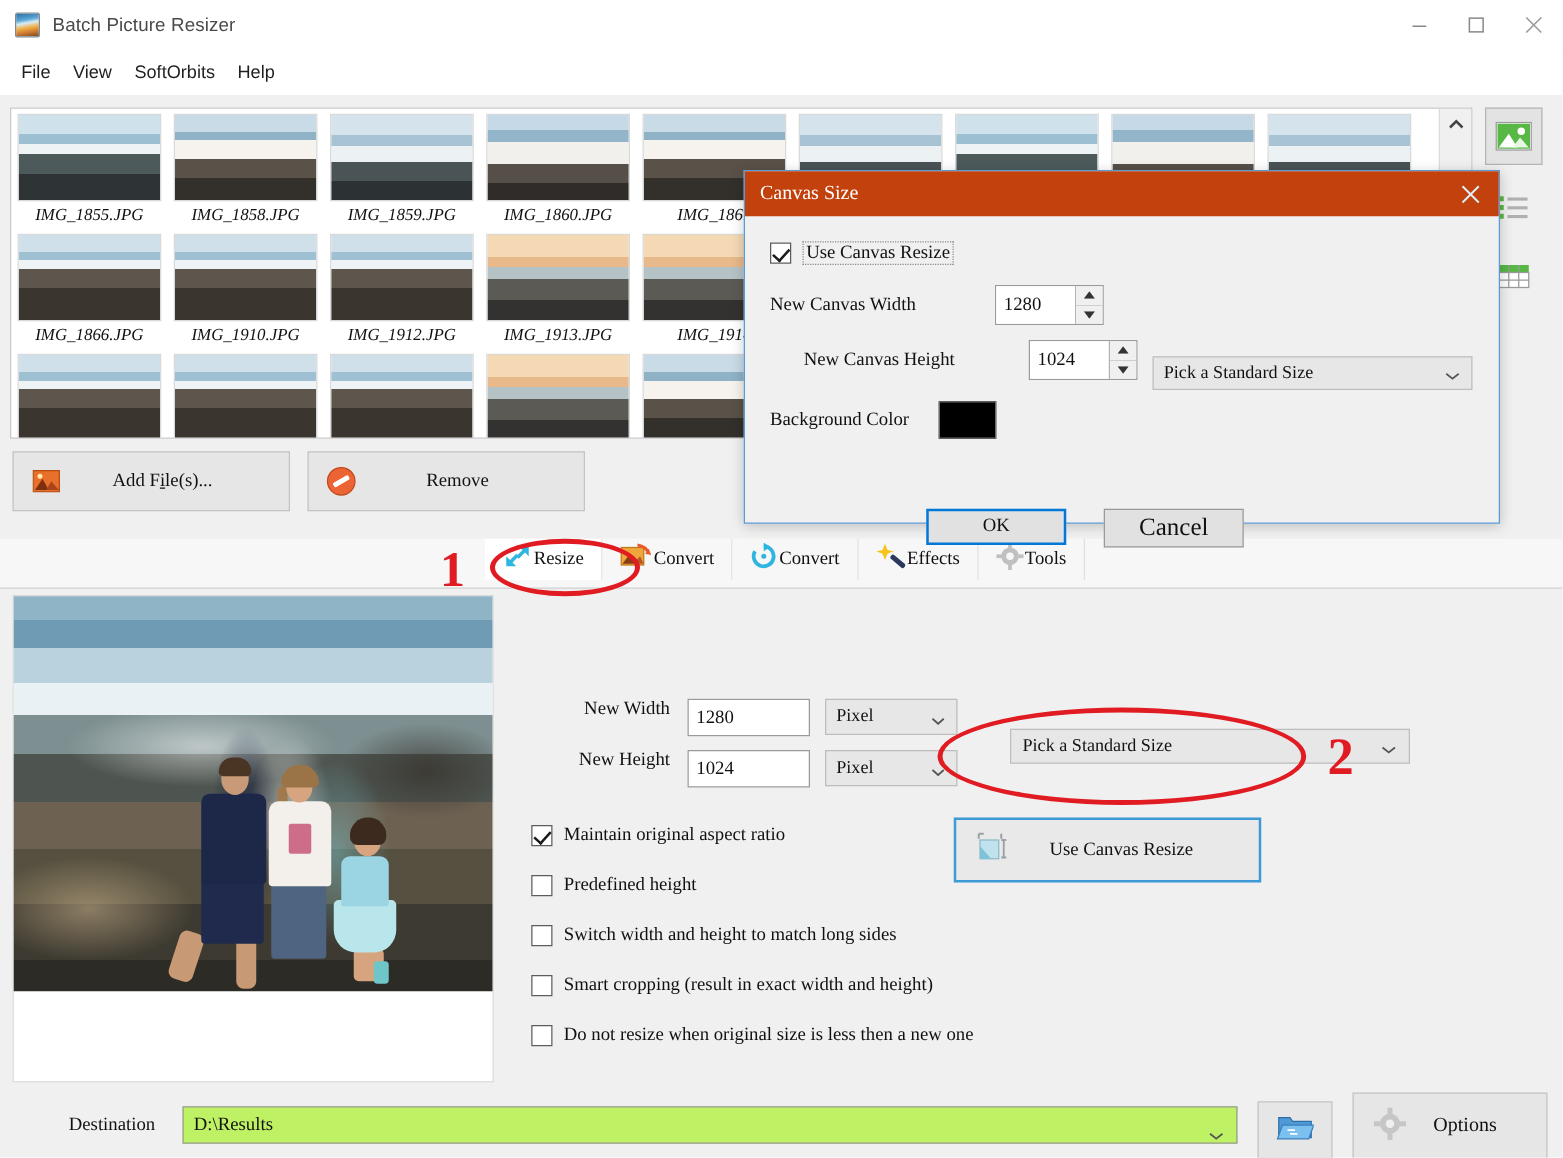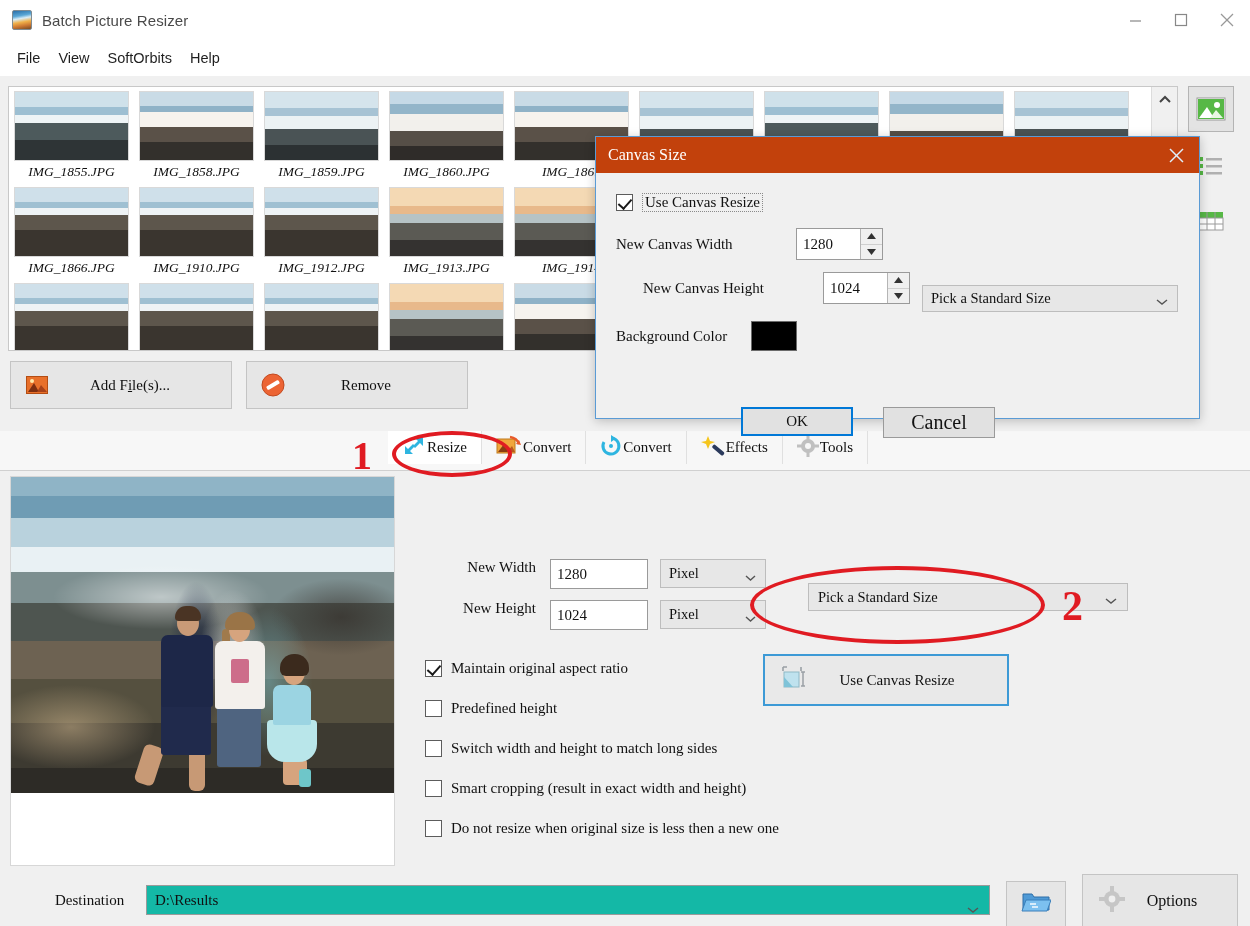--- a/index.html
+++ b/index.html
@@ -214,21 +214,21 @@
   }
 
   
   .destrow{ position:absolute; left:0; top:804px; width:1250px; }
   .destlbl{
     position:absolute; left:55px; top:12px; font-size:15px; color:#111;
     font-family:"Liberation Serif", serif;
   }
   .destinput{
     position:absolute; left:146px; top:5px; width:844px; height:30px;
-    background:#14b8a6; border:1px solid #9a9a9a; font-size:15px; color:#111;
+    background:#bef264; border:1px solid #9a9a9a; font-size:15px; color:#111;
     padding:0 8px; line-height:28px; font-family:"Liberation Serif", serif;
   }
   .destinput .chev{ position:absolute; right:10px; top:9px; }
   .browsebtn{
     position:absolute; left:1006px; top:1px; width:60px; height:46px;
     background:#e6e6e6; border:1px solid #c4c4c4;
     display:flex; align-items:center; justify-content:center;
   }
 
   .optbtn{

